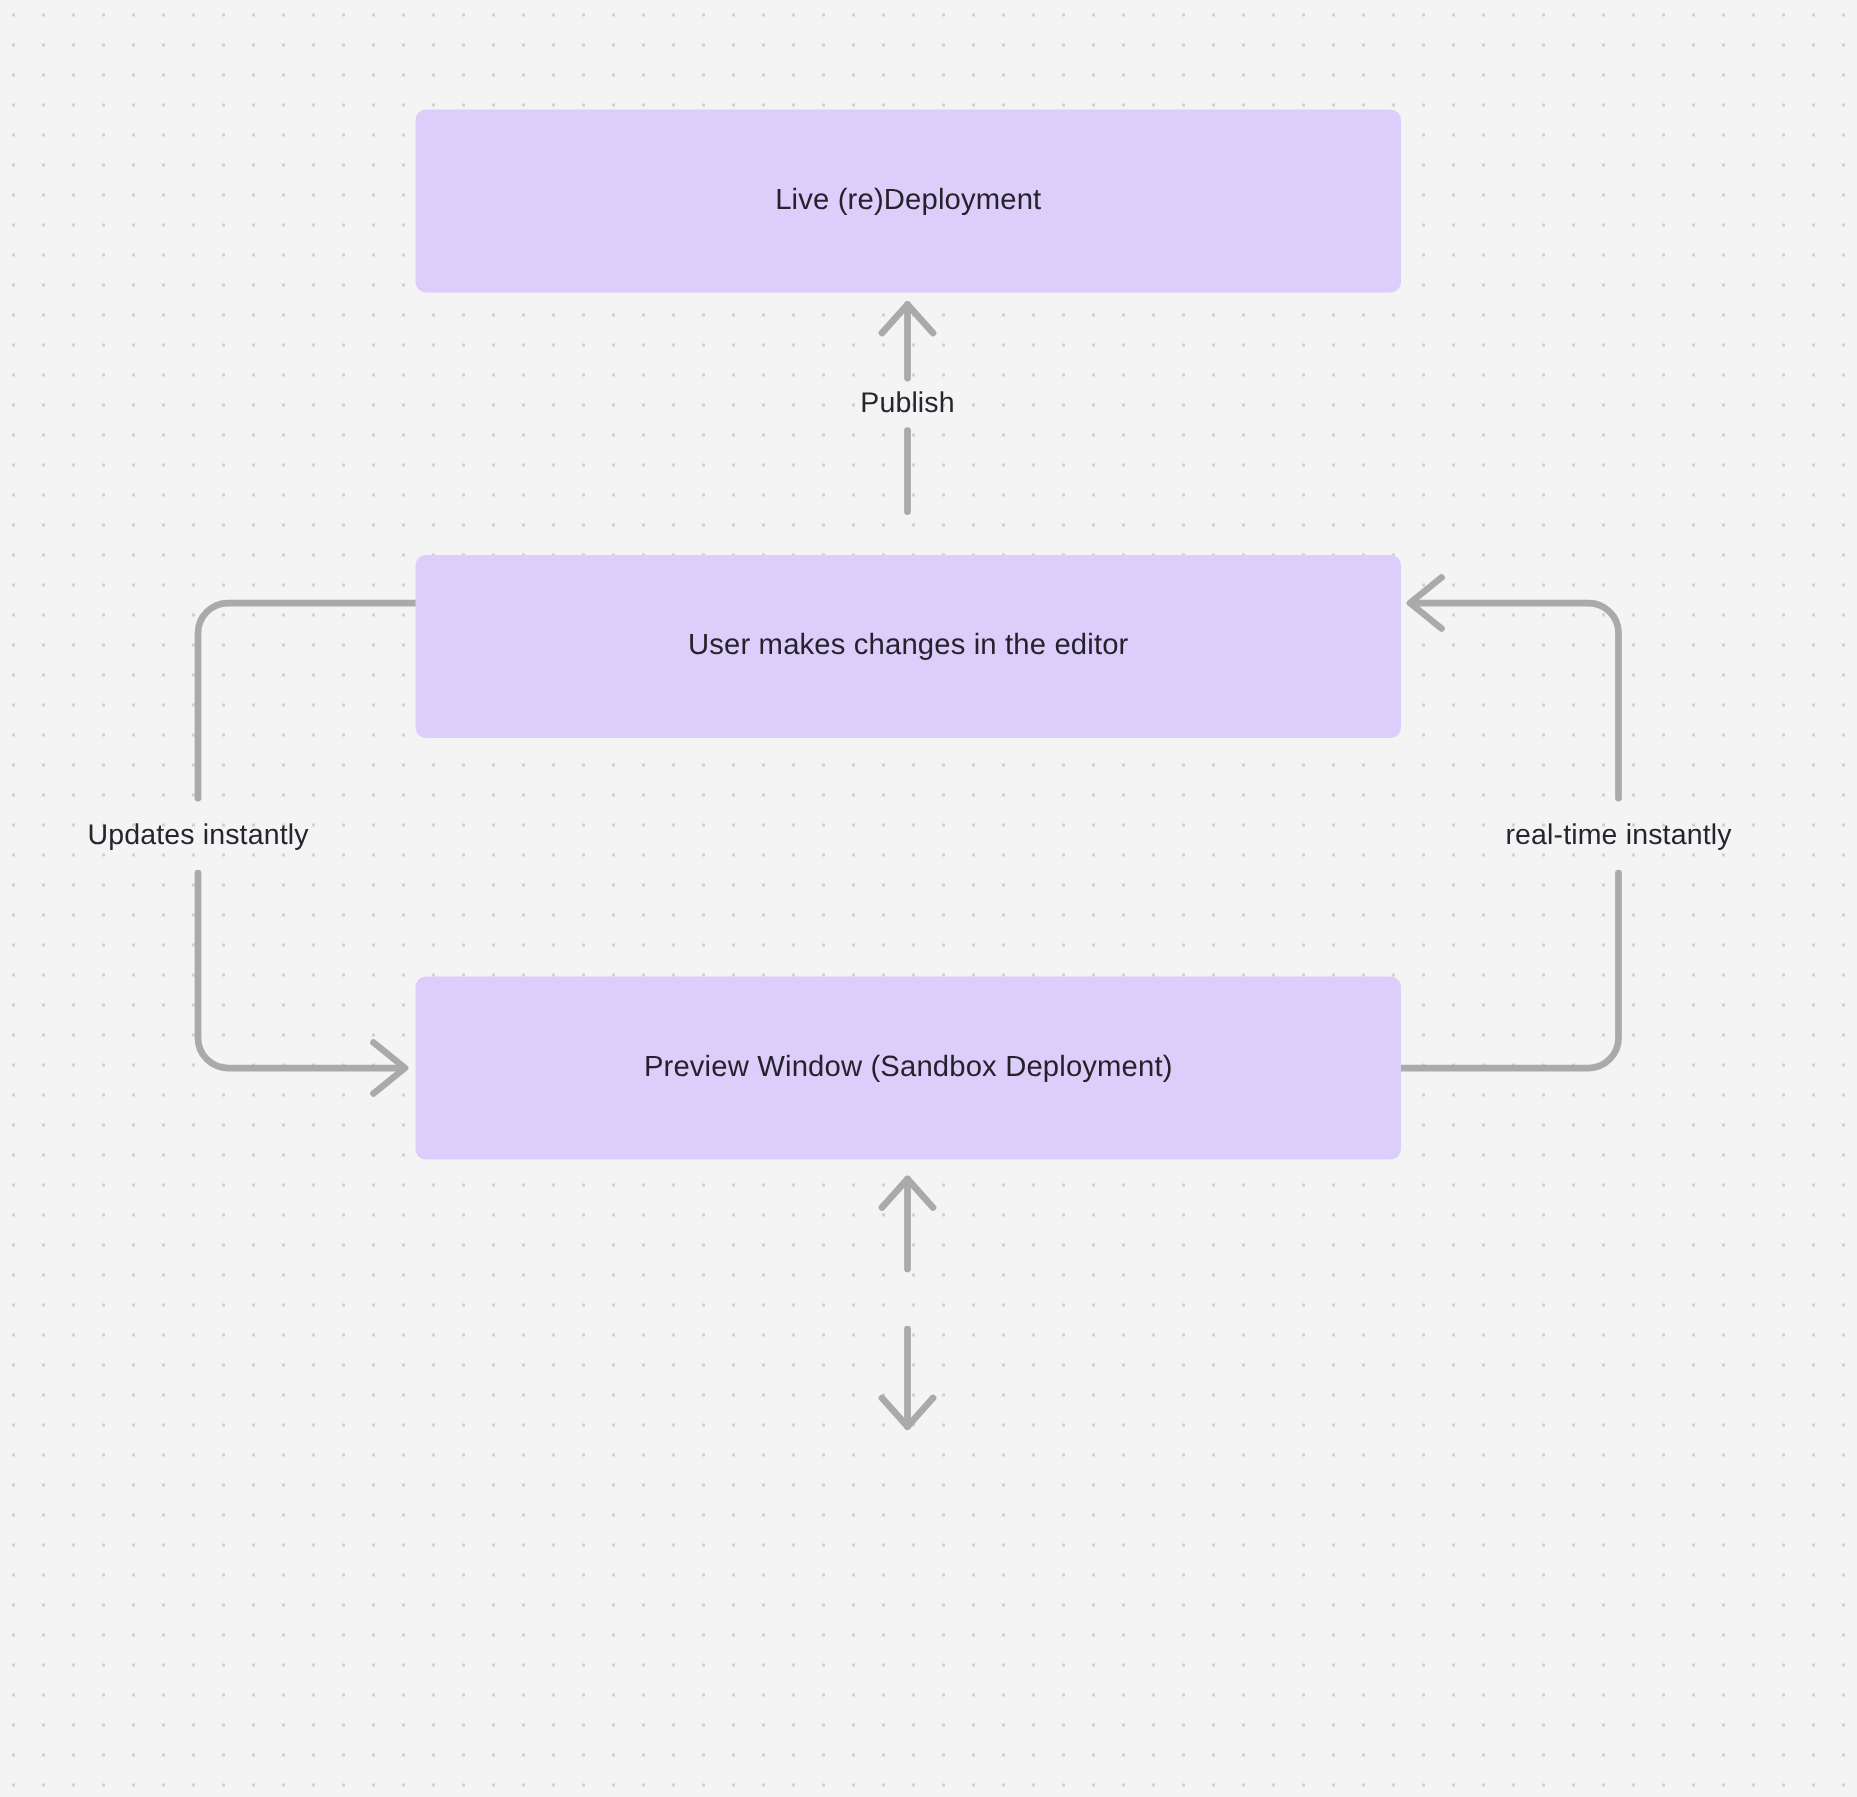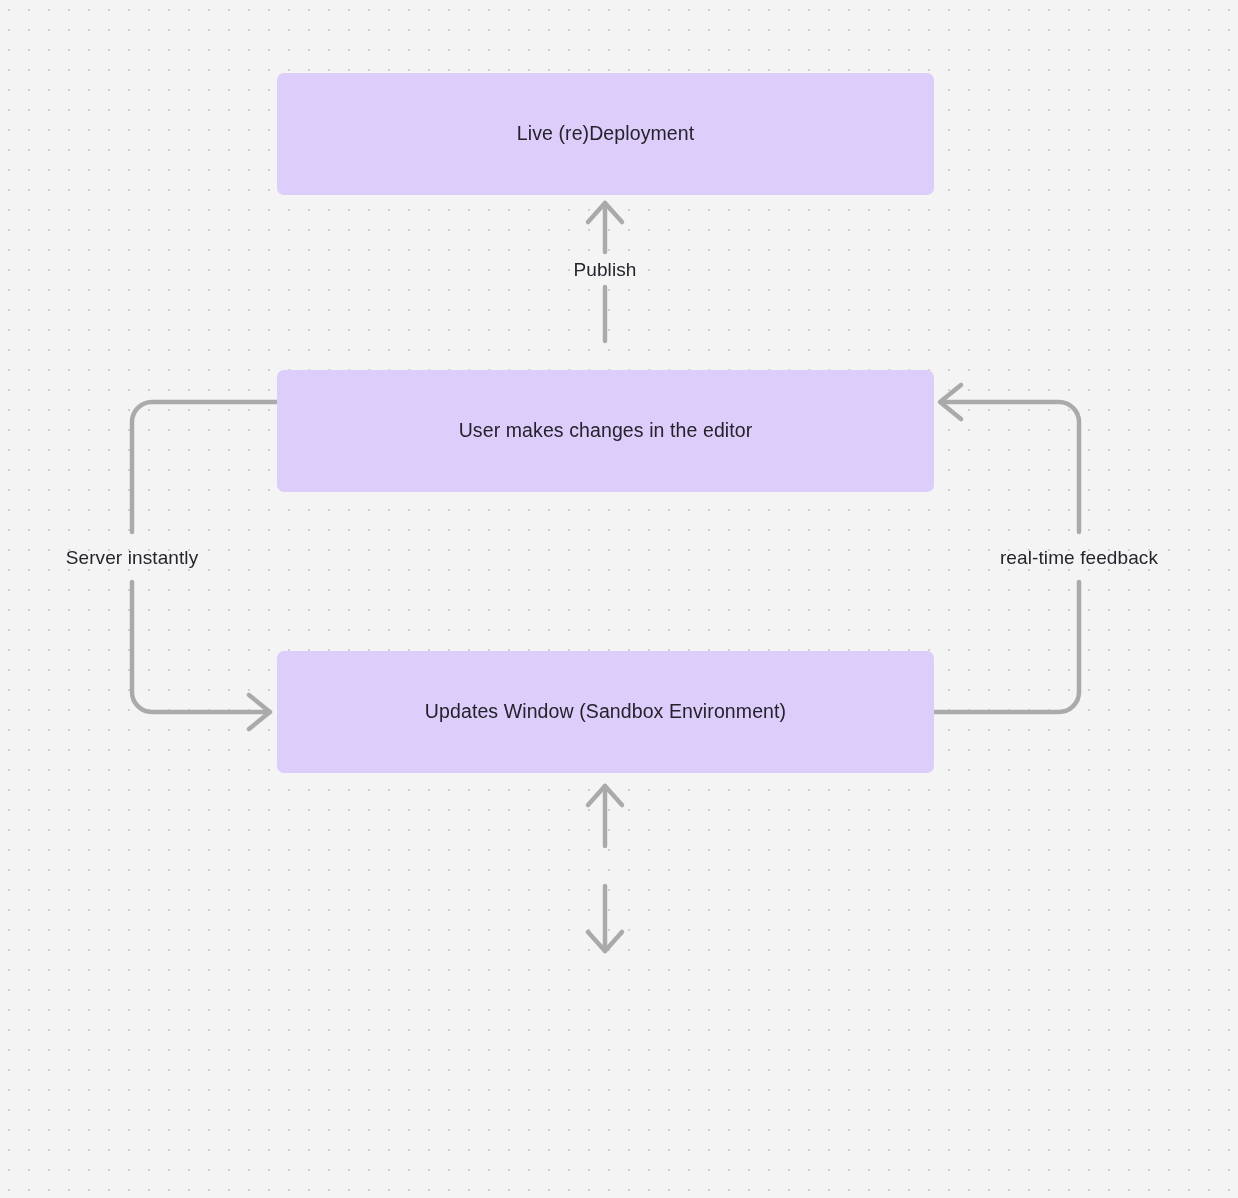--- a/index.html
+++ b/index.html
@@ -101,24 +101,24 @@
 
   <div class="node" style="left:277px; top:73px; width:657px; height:122px;">
     <span>Live (re)Deployment</span>
   </div>
 
   <div class="node" style="left:277px; top:341px; width:657px; height:122px;margin-top:29px;">
     <span>User makes changes in the editor</span>
   </div>
 
   <div class="node" style="left:277px; top:651px; width:657px; height:122px;">
-    <span>Updates Window (Sandbox Environment)</span>
+    <span>Preview Window (Sandbox Deployment)</span>
   </div>
 
 
   <div class="edge-label" style="left:605px; top:269px;">Publish</div>
 
-  <div class="edge-label" style="left:132px; top:557px;">Server instantly</div>
+  <div class="edge-label" style="left:132px; top:557px;">Updates instantly</div>
 
-  <div class="edge-label" style="left:1079px; top:557px;">real-time feedback</div>
+  <div class="edge-label" style="left:1079px; top:557px;">real-time instantly</div>
 
 
 </div>
 
 </body></html>

